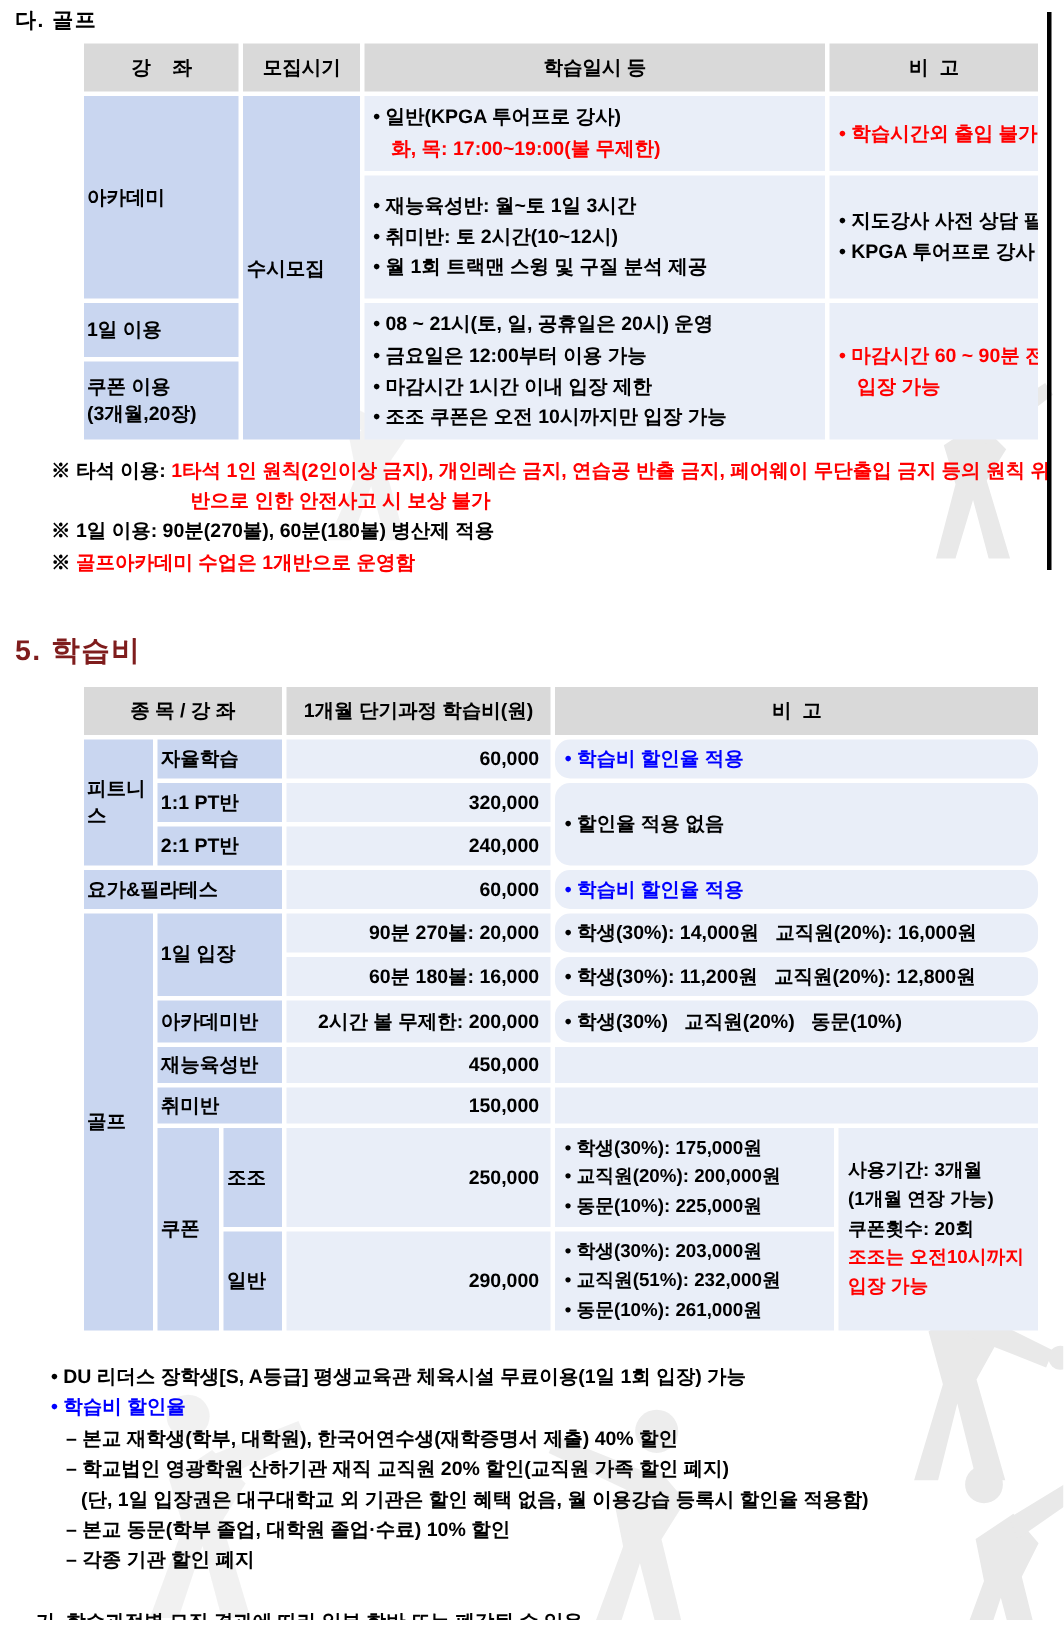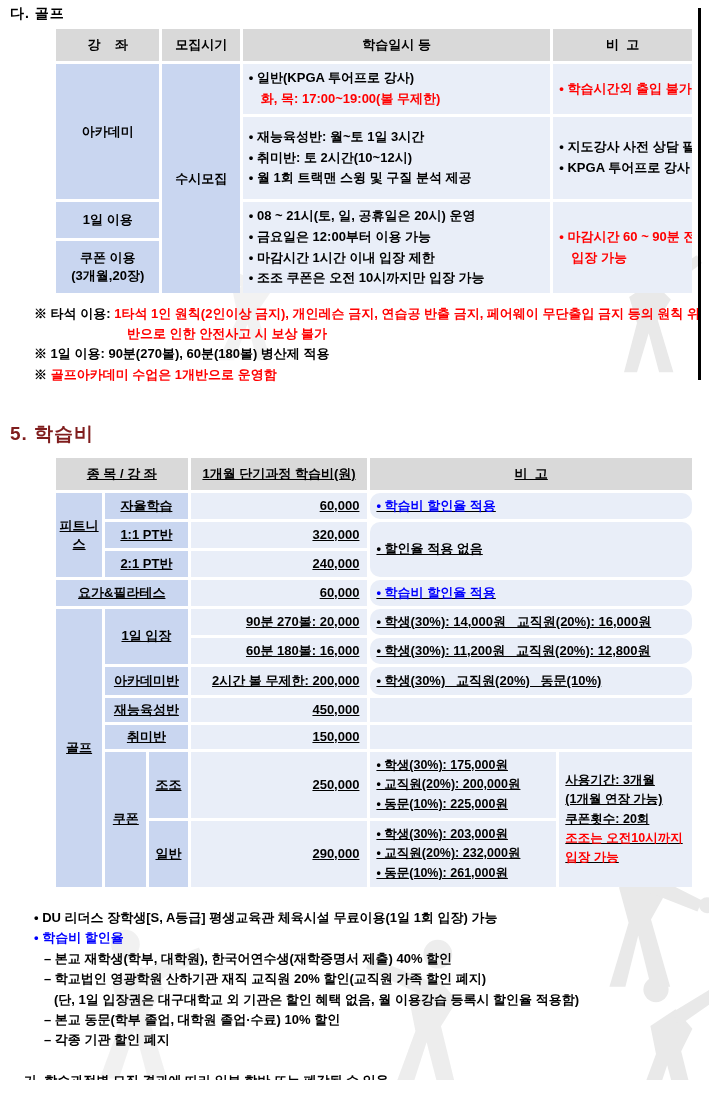--- a/index.html
+++ b/index.html
@@ -13,21 +13,21 @@
   .wm svg { display:block; fill:#e9e9e9; }
   .content { position:relative; z-index:1; }
   .edge-line { position:absolute; left:698px; top:8px; width:3px; height:372px; background:#000; z-index:2; }
 
   .sec-title-black { font-size:14px; margin:5px 0 0 10px; letter-spacing:1px; }
   .sec-title-green { font-size:19px; color:#7f1d1d; margin:16px 0 0 10px; letter-spacing:1px; }
 
   table { border-collapse:separate; border-spacing:3px; table-layout:fixed; margin-left:53px; }
   td,th { vertical-align:middle; overflow:hidden; }
   th { background:#d9d9d9; text-align:center; font-size:13px; white-space:pre; padding:7px 2px; }
-  .lbl { background:#c9d6f0; text-align:center; font-size:13px; padding:2px; }
+  .lbl { background:#c9d6f0; text-align:left; font-size:13px; padding:2px; }
   .cell { background:#e9eef8; font-size:13px; padding:4px 6px; }
   .cell .bl { line-height:1.6; white-space:nowrap; }
   .red { color:#ff0000; }
   .blue { color:#0000ff; }
   .indent { margin-left:12px; }
   .fee { text-align:right; padding-right:8px; white-space:nowrap; }
   .pre { white-space:pre;border-radius:10px; }
   .ctr { }
   .note-sm { font-size:12.5px; line-height:1.55; white-space:nowrap; }
 
@@ -164,21 +164,21 @@
       <div class="fn"><span>※ 타석 이용: </span><span class="red">1타석 1인 원칙(2인이상 금지), 개인레슨 금지, 연습공 반출 금지, 페어웨이 무단출입 금지 등의 원칙 위반으로 인한 안전사고 시 보상 불가</span></div>
       <div class="fn"><span>※ 1일 이용: </span><span>90분(270볼), 60분(180볼) 병산제 적용</span></div>
       <div class="fn"><span>※ </span><span class="red">골프아카데미 수업은 1개반으로 운영함</span></div>
     </div>
 
     <div class="gap-note-to-sec5"></div>
 
     <div class="sec-title-green">5. 학습비</div>
     <div class="gap-sec5-table"></div>
 
-    <table style="width:642px;text-decoration:underline;">
+    <table style="width:642px;">
       <colgroup>
           <col style="width:46px">
           <col style="width:41px">
           <col style="width:38px">
           <col style="width:176px">
           <col style="width:185px">
           <col style="width:132px">
         </colgroup>
       <tbody>
           <tr>
@@ -246,21 +246,21 @@
           <div class="note-sm">쿠폰횟수: 20회</div>
           <div class="note-sm red">조조는 오전10시까지</div>
           <div class="note-sm red">입장 가능</div>
         </td>
       </tr>
       <tr style="height:62px;">
         <td class="lbl">일반</td>
         <td class="cell fee">290,000</td>
         <td class="cell">
           <div class="note-sm">• 학생(30%):  203,000원</div>
-          <div class="note-sm">• 교직원(20%):  232,000원</div>
+          <div class="note-sm">• 교직원(51%):  232,000원</div>
           <div class="note-sm">• 동문(10%):  261,000원</div>
         </td>
       </tr>
     </tbody>
       </table>
 
     <div class="gap-table-dnotes"></div>
 
     <div class="dnotes">
       <div class="dn">• DU 리더스 장학생[S, A등급] 평생교육관 체육시설 무료이용(1일 1회 입장) 가능</div>

